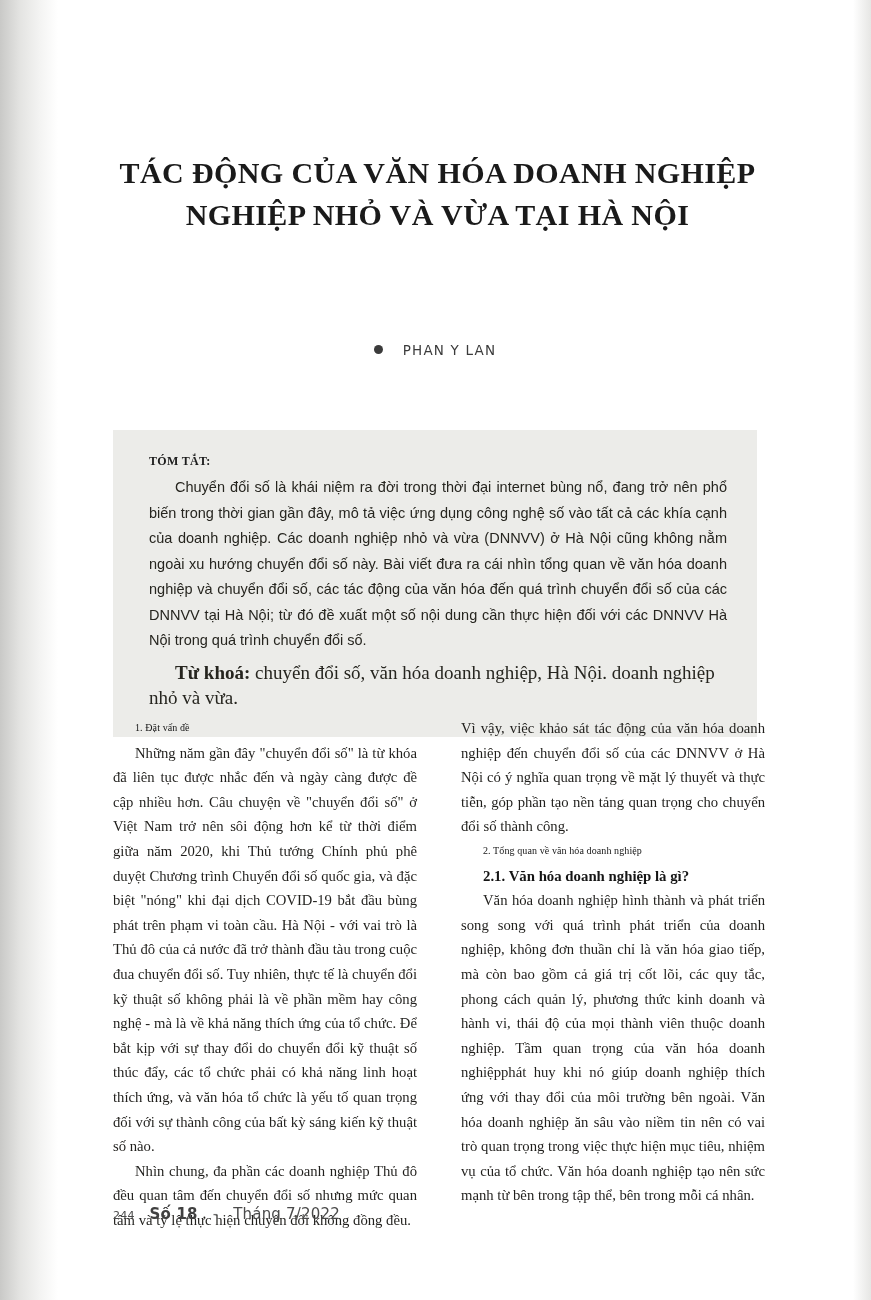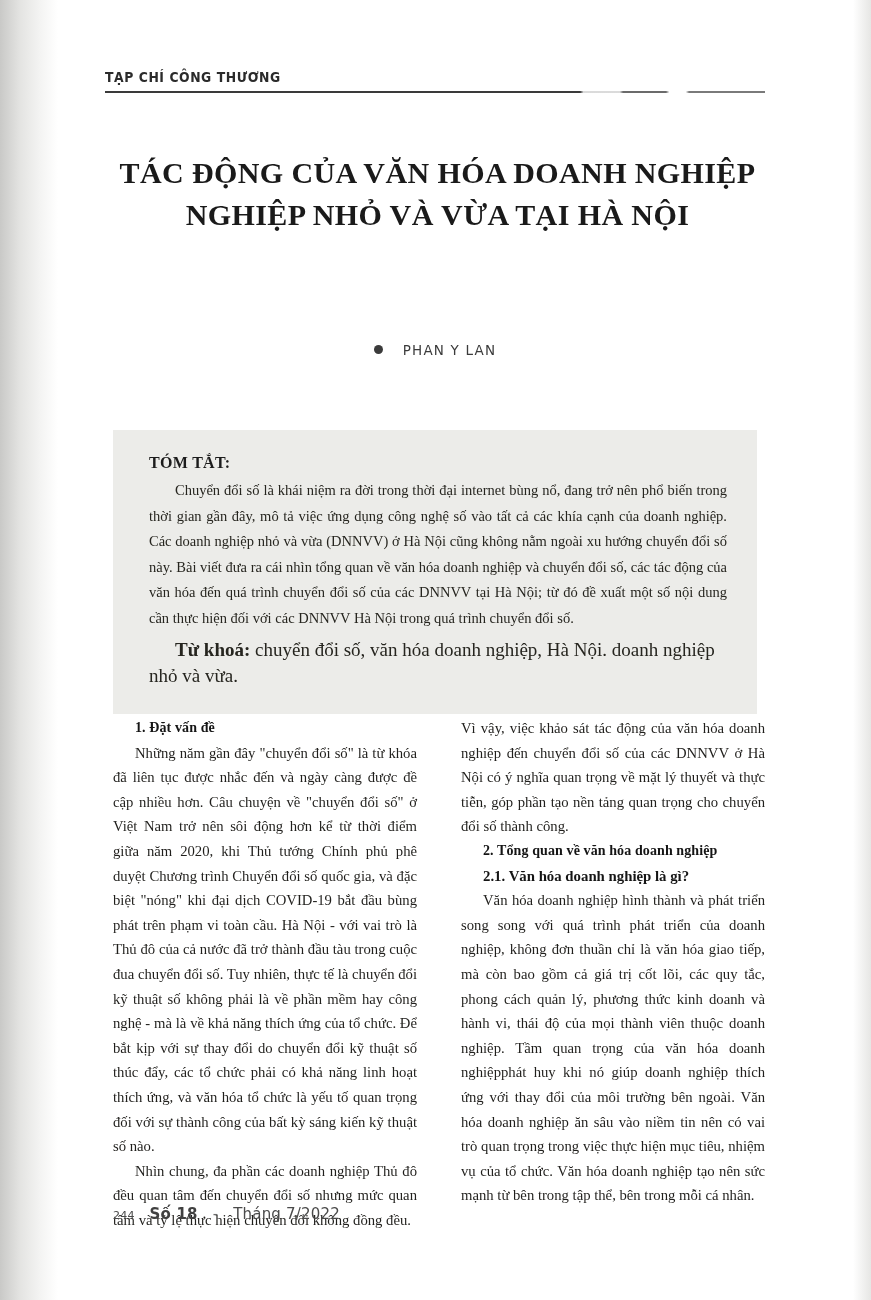--- a/index.html
+++ b/index.html
@@ -123,27 +123,27 @@
     left: 8px;
     top: 430px;
     width: 644px;
     background: #ecece9;
     padding: 24px 30px 26px 36px;
     box-sizing: border-box;
   }
   .abstract-heading {
     font-family: "Liberation Serif", serif;
     font-weight: bold;
-    font-size: 16px;
+    font-size: 12px;
     color: #1c1c1c;
     margin-bottom: 6px;
     letter-spacing: 0.3px;
   }
   .abstract-body {
-    font-family: Liberation Serif, serif;
+    font-family: Liberation Sans, sans-serif;
     font-size: 14.5px;
     line-height: 25.5px;
     color: #26251f;
     text-align: justify;
     text-indent: 26px;
     margin: 0;
   }
   .abstract-keywords {
     font-family: "Liberation Serif", serif;
     font-size: 19px;
@@ -171,22 +171,22 @@
     font-size: 14.7px;
     line-height: 24.6px;
     color: #201f1c;
     text-align: justify;
     text-indent: 22px;
     margin: 0;
   }
   .col p.noindent { text-indent: 0; }
   h3.sec {
     font-family: "Liberation Serif", serif;
-    font-weight: bold;
-    font-size: 14px;
+    font-weight: normal;
+    font-size: 10px;
     line-height: 24.6px;
     color: #151515;
     margin: 0;
     text-indent: 22px;
     letter-spacing: 0.1px;
   }
   h4.subsec {
     font-family: "Liberation Serif", serif;
     font-weight: bold;
     font-size: 14.8px;
@@ -213,24 +213,20 @@
 </style>
 </head>
 <body>
 
 <div class="page">
   <div class="binding-shade"></div>
   <div class="right-shade"></div>
 
   <div class="content">
 
-    <div class="runhead">
-      <div class="runhead-text">TẠP CHÍ CÔNG THƯƠNG</div>
-      <div class="runhead-rule"></div>
-    </div>
 
     <div class="title-block">
       <div class="title-line">TÁC ĐỘNG CỦA VĂN HÓA DOANH NGHIỆP</div>
       <div class="title-line">NGHIỆP NHỎ VÀ VỪA TẠI HÀ NỘI</div>
     </div>
 
     <div class="author-block">
       <span class="author-row">
         <span class="author-bullet"></span>
         <span class="author-name">PHAN Y LAN</span>

